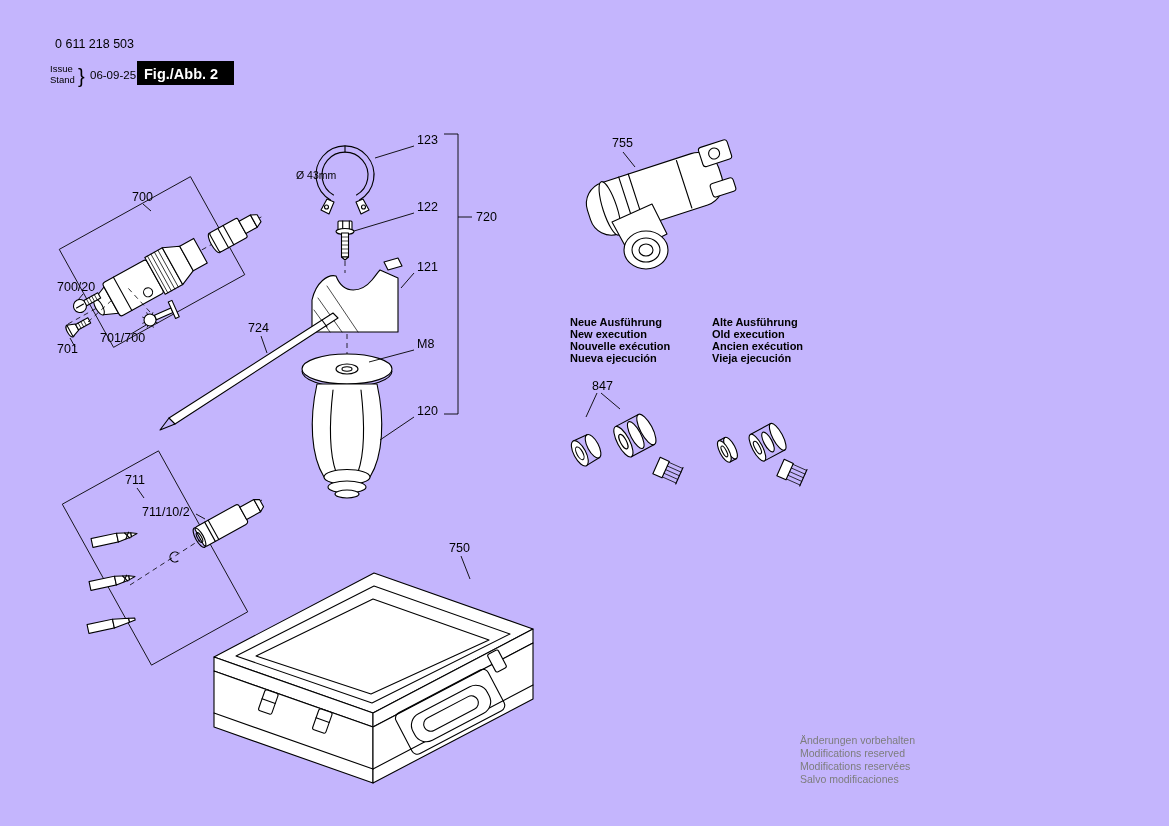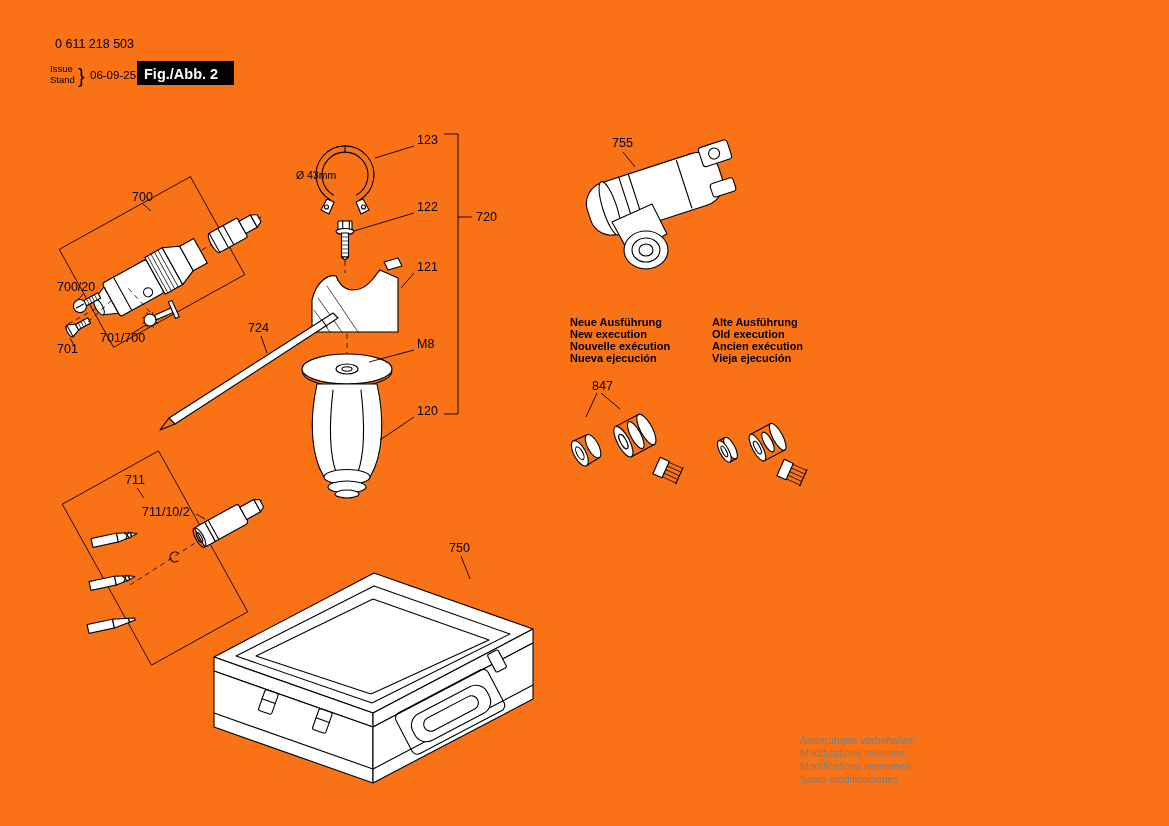--- a/index.html
+++ b/index.html
@@ -1,16 +1,16 @@
 <!DOCTYPE html>
 <html><head>
 <meta charset="utf-8">
 <style>
   html,body{margin:0;padding:0;background:#ffffff;}
-  .canvas{position:relative;width:1169px;height:826px;background:#f97316;overflow:hidden;
+  .canvas{position:relative;width:1169px;height:826px;background:#c4b5fd;overflow:hidden;
           font-family:"Liberation Sans", sans-serif;}
   svg{position:absolute;left:0;top:0;}
   
   .draw{stroke:#000;fill:none;stroke-width:1.1;stroke-linecap:round;stroke-linejoin:round;}
   .wfill{fill:#fff;}
   .thin{stroke:#000;fill:none;stroke-width:0.8;}
   .dash{stroke:#000;fill:none;stroke-width:0.8;stroke-dasharray:5 4;}
   .leader{stroke:#000;fill:none;stroke-width:0.9;}
   .hatch line{stroke:#000;stroke-width:0.7;}
   

